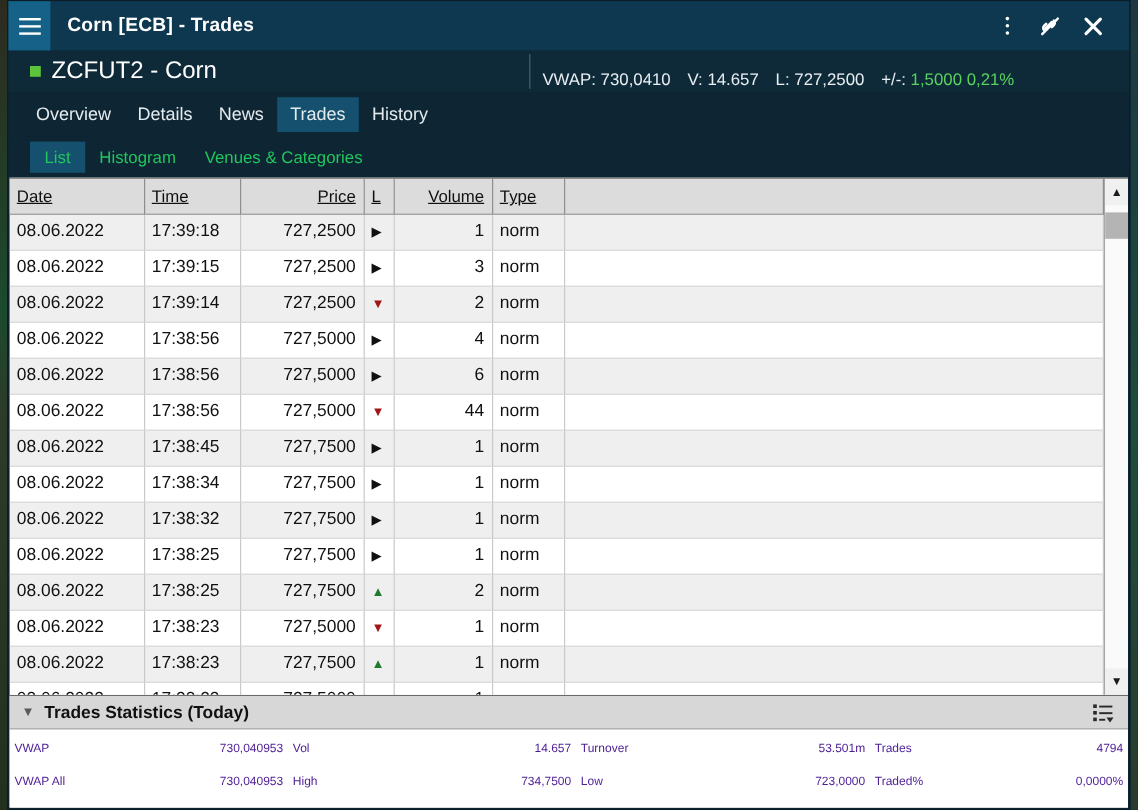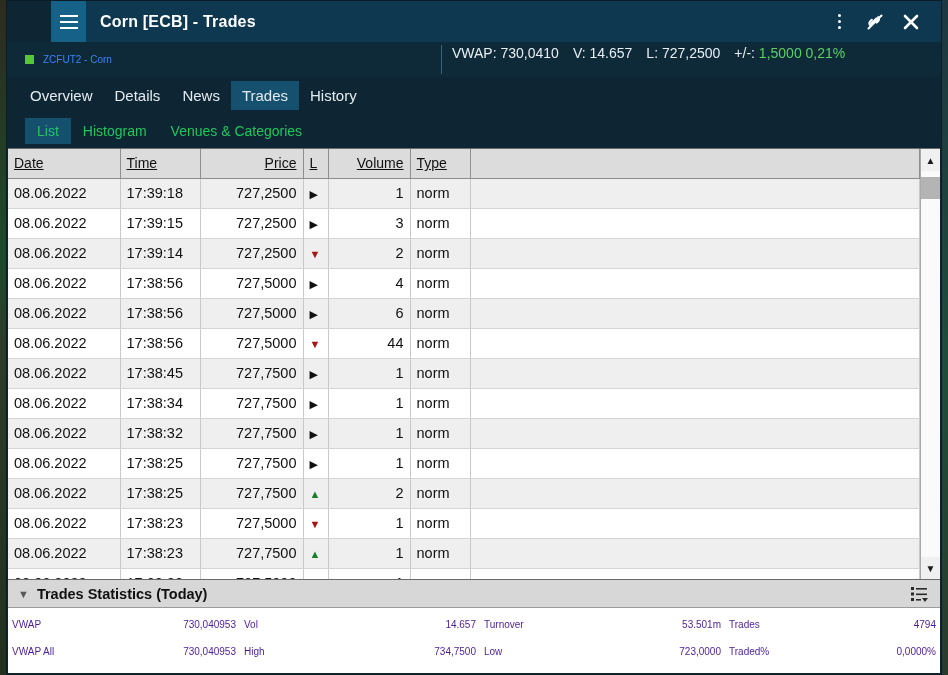--- a/index.html
+++ b/index.html
@@ -21,21 +21,20 @@
     background: #0e2633;
     border: 1px solid #0a1c26;
     display: flex; flex-direction: column;
   }
 
   
   .titlebar {
     height: 41px; background: #0d3850;
     display: flex; align-items: center; flex: none;
     position: relative;
-    margin-left: 44px;
   }
   .hamburger {
     width: 35px; height: 41px; background: #156187;
     display: flex; align-items: center; justify-content: center;
     flex-direction: column; gap: 4px; cursor: pointer; flex: none;
   }
   .hamburger span { display: block; width: 18px; height: 2px; background: #ffffff; }
   .title-text {
     color: #ffffff; font-size: 16px; font-weight: bold;
     margin-left: 14px; white-space: nowrap; letter-spacing: .2px;
@@ -47,23 +46,23 @@
   }
   .dots { display: flex; flex-direction: column; gap: 3px; align-items: center; }
   .dots i { width: 3px; height: 3px; background: #ffffff; border-radius: 50%; display: block; }
 
   
   .instrument-bar {
     height: 35px; background: #0e2a38; display: flex; align-items: center; flex: none;
   }
   .instr-left { display: flex; align-items: center; padding-left: 18px; width: 434px; flex: none; }
   .sq-green { width: 9px; height: 9px; background: #5cc43a; display: inline-block; margin-right: 9px; }
-  .instr-name { color: #3b82f6; font-size: 10px; white-space: nowrap; }
+  .instr-name { color: #ffffff; font-size: 20px; white-space: nowrap; }
   .instr-stats {
-    border-left: 1px solid #3b6478; height: 29px; display: flex; align-items: flex-start;
+    border-left: 1px solid #3b6478; height: 29px; display: flex; align-items: flex-end;
     padding-left: 10px; color: #e8eef2; font-size: 14px; white-space: nowrap; gap: 0;
   }
   .instr-stats .seg { margin-right: 14px; }
   .pos { color: #58d25f; }
 
   
   .tabs { height: 37px; background: #0e2633; display: flex; align-items: center; padding-left: 12px; flex: none; }
   .tab { color: #e4ebef; font-size: 15px; padding: 6px 11px; cursor: pointer; white-space: nowrap; }
   .tab.active { background: #15506e; }
 

